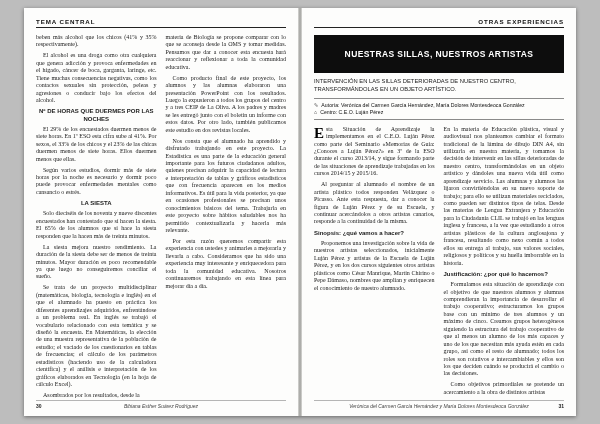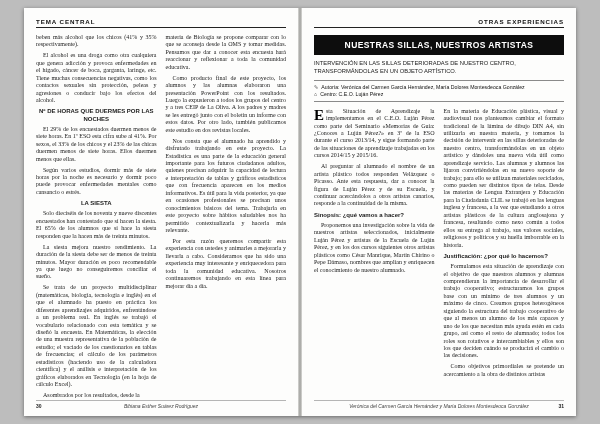--- a/index.html
+++ b/index.html
@@ -42,21 +42,21 @@
   }
   .h.h-left{text-align:left;}
   .dropcap{
     float:left;font-family:"Liberation Serif",serif;font-weight:bold;
     font-size:15px;line-height:12px;padding:1px 2px 0 0;color:#000;
   }
   
   .title-box{
     background:#0d0d0d;color:#ffffff;text-align:center;
     font-family:"Liberation Sans",sans-serif;font-weight:bold;font-size:8.5px;
-    letter-spacing:.4px;padding:5px 6px;margin:2px 0 5px 0;flex:none;
+    letter-spacing:.4px;padding:14px 6px;margin:2px 0 5px 0;flex:none;
   }
   .subtitle{
     font-family:"Liberation Sans",sans-serif;font-size:5.8px;line-height:1.3;
     color:#222;margin:0 0 3px 0;flex:none;
   }
   .meta{
     border-top:1px solid #8a8a8a;border-bottom:1px solid #8a8a8a;
     padding:2.5px 0;margin:2px 0 5px 0;flex:none;
   }
   .meta-line{

